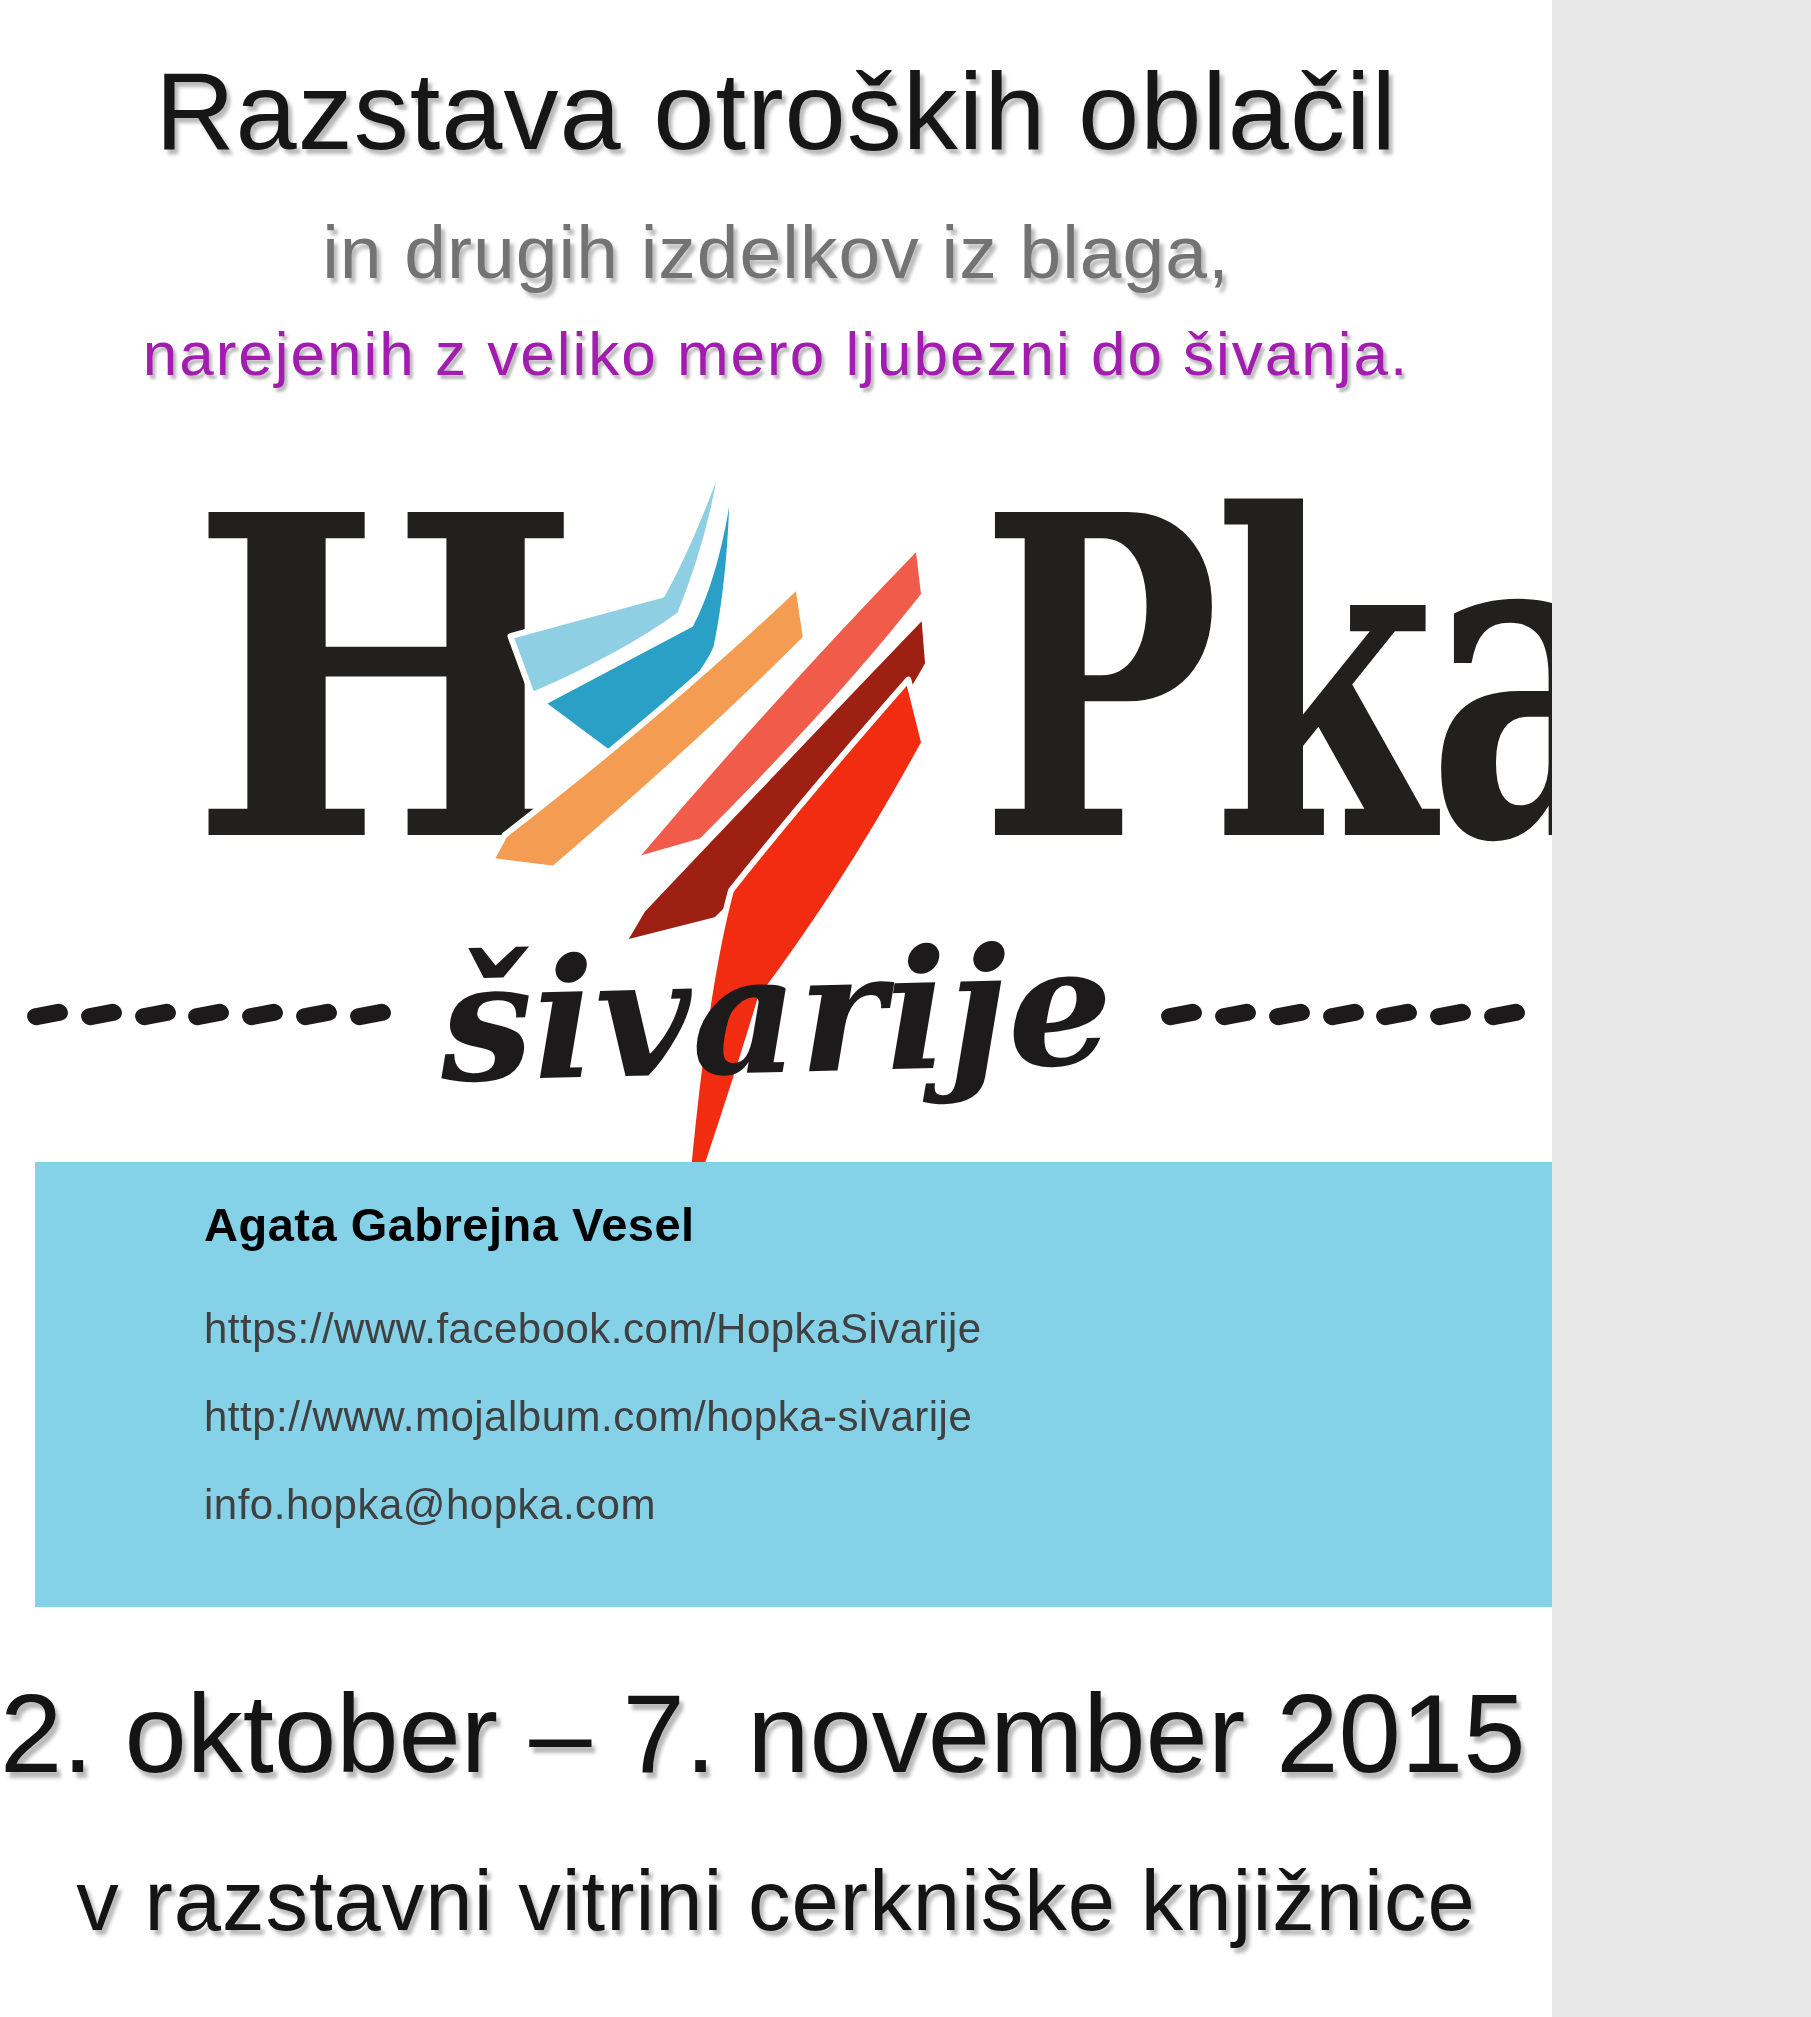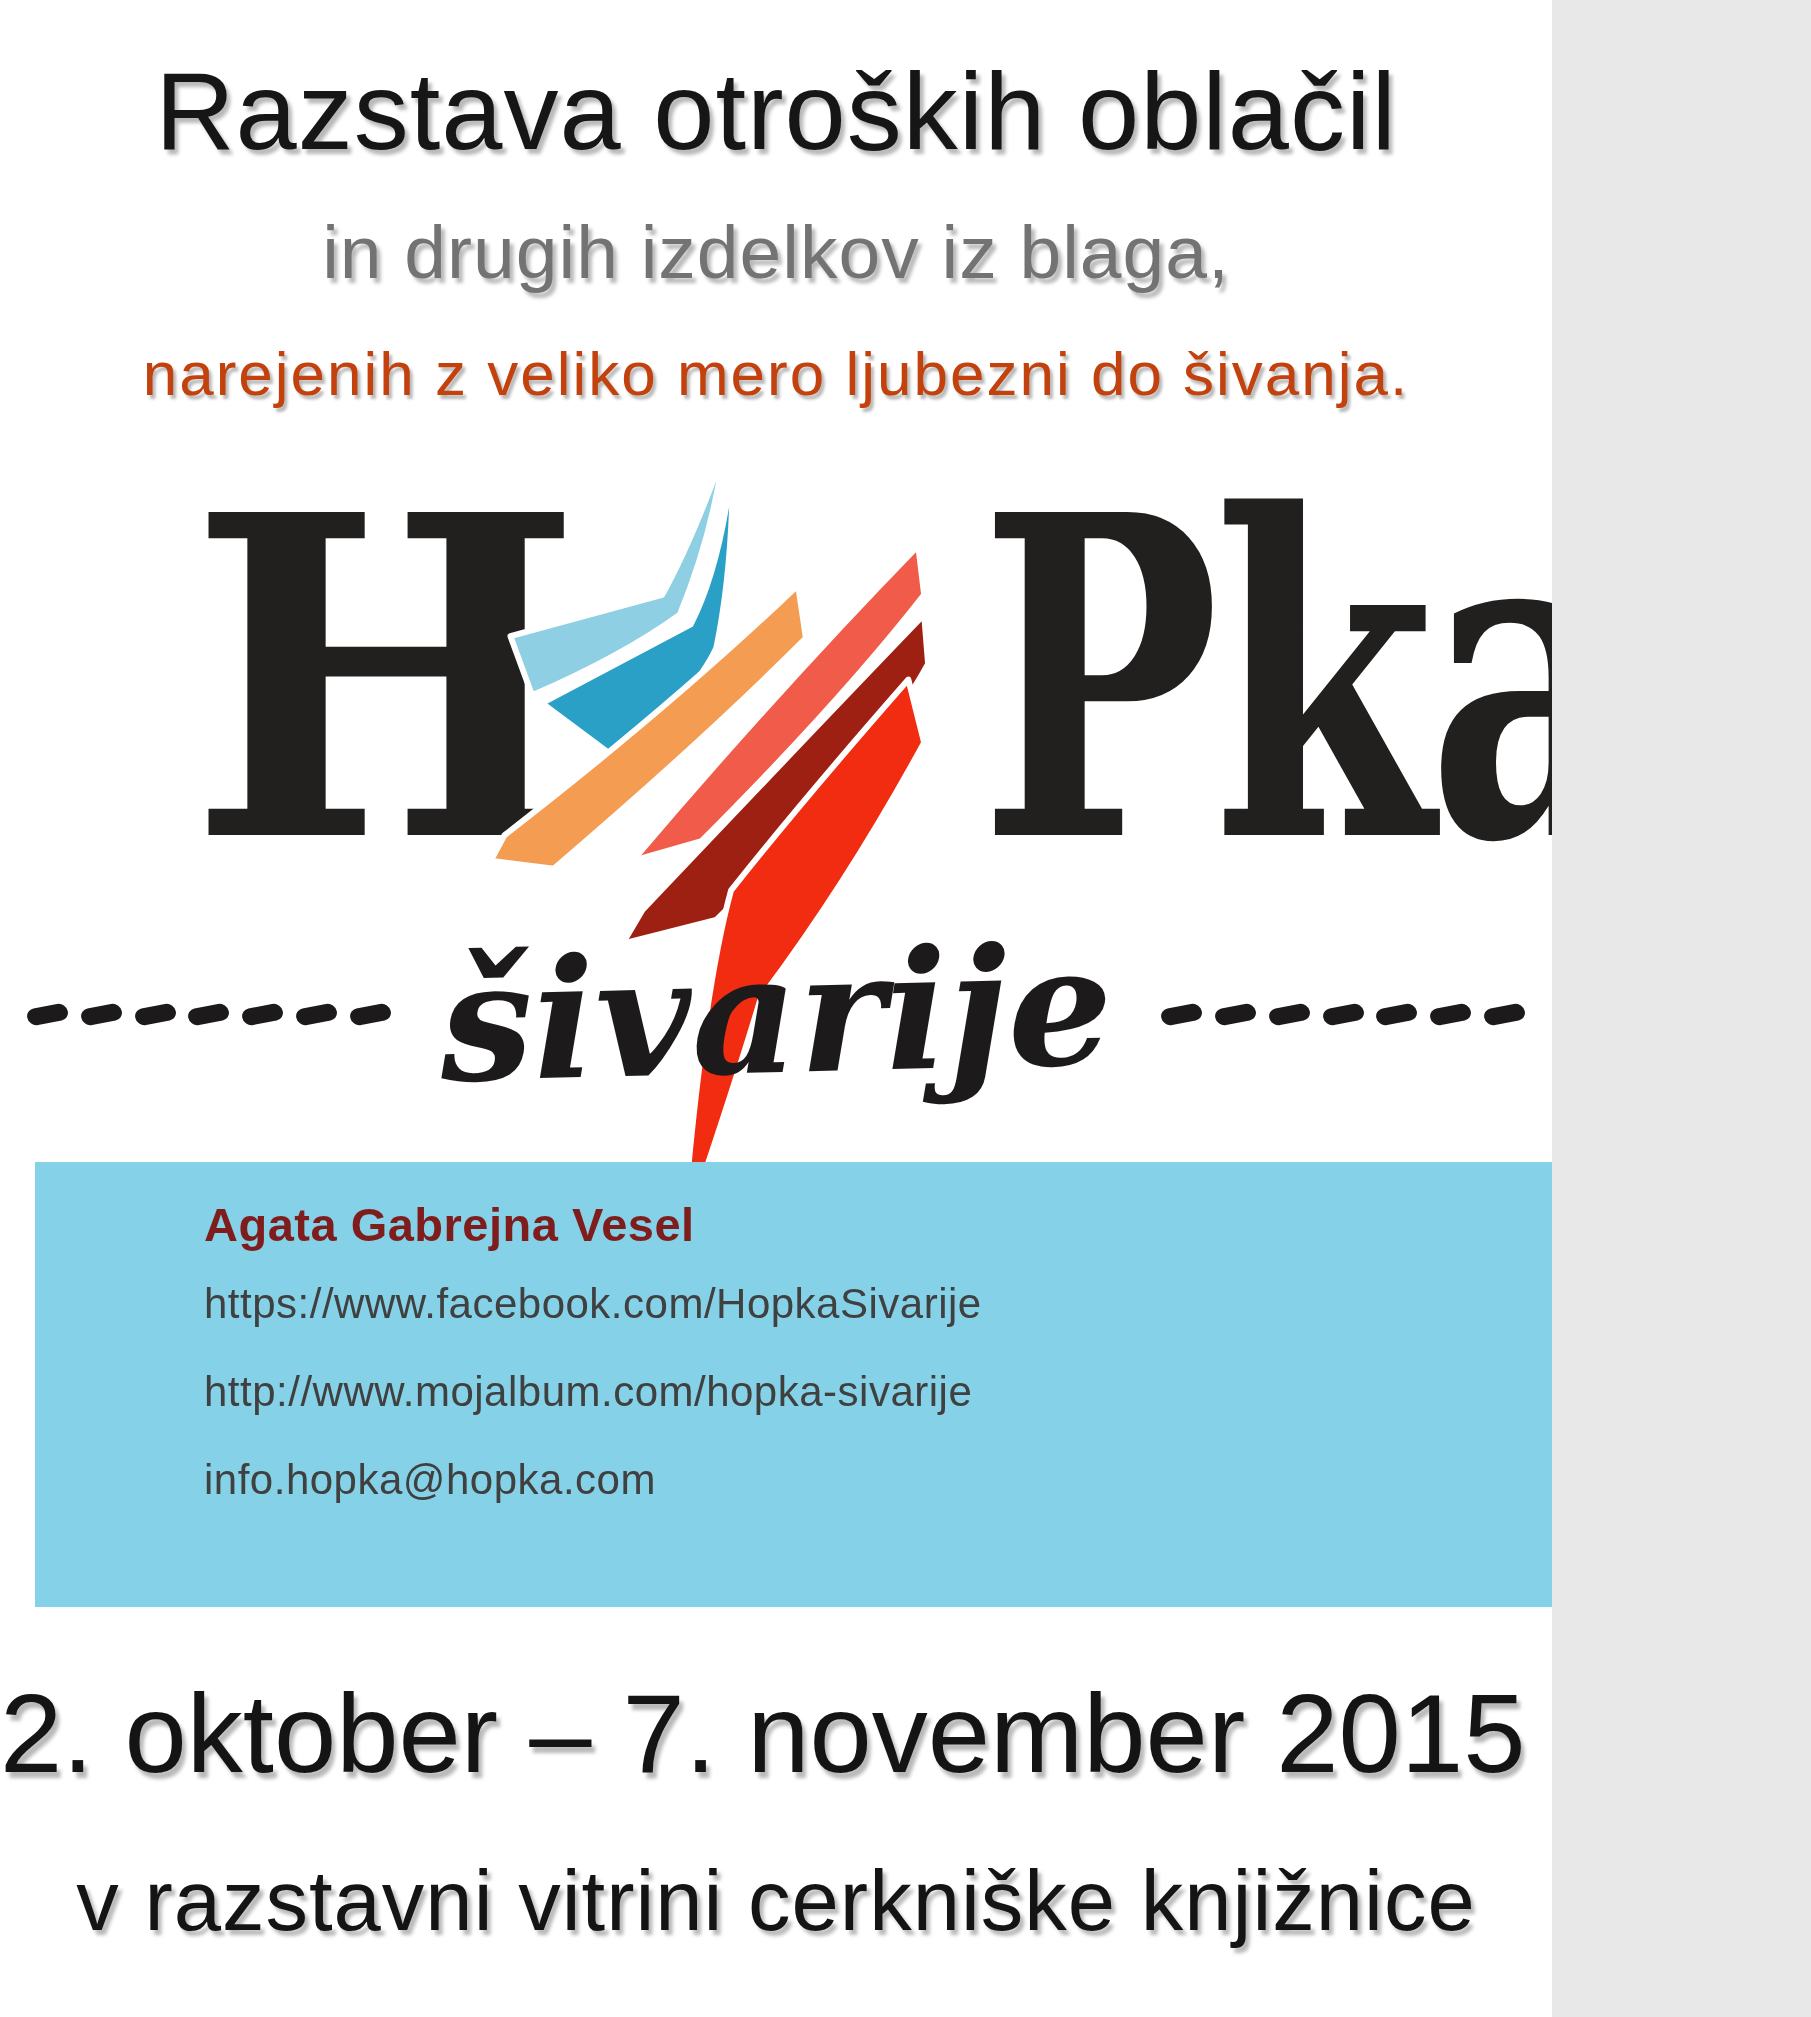--- a/index.html
+++ b/index.html
@@ -22,24 +22,24 @@
   }
   .subtitle1{
     position:absolute;top:209px;left:0;width:100%;
     text-align:center;
     font-size:75px;font-weight:400;letter-spacing:1px;
     color:#737373;
     text-shadow:3.9px 4.9px 3.9px rgba(0,0,0,0.28);
     white-space:nowrap;
   }
   .subtitle2{
-    position:absolute;top:338px;left:0;width:100%;
+    position:absolute;top:318px;left:0;width:100%;
     text-align:center;
     font-size:62px;font-weight:400;letter-spacing:2px;
-    color:#c2410c;
+    color:#a21caf;
     text-shadow:3px 3.9px 3px rgba(0,0,0,0.28);
     white-space:nowrap;
   }
   
   .logo-zone{position:absolute;top:0;left:0;width:100%;height:100%;pointer-events:none;}
   .logo-letter{
     position:absolute;
     font-family:"DejaVu Serif",serif;
     font-weight:bold;
     font-size:443px;line-height:1;
@@ -70,22 +70,22 @@
   }
   
   .contact-box{
     position:absolute;left:35px;top:1162px;
     width:1704px;height:445px;
     background:#85D2E8;
     box-sizing:border-box;
     padding:35px 0 0 169px;
   }
   .contact-name{
-    font-size:47px;font-weight:bold;color:#7f1d1d;
-    margin:0 0 28px 0;letter-spacing:0.5px;
+    font-size:47px;font-weight:bold;color:#000000;
+    margin:0 0 53px 0;letter-spacing:0.5px;
   }
   .contact-line{
     font-size:42px;font-weight:400;color:#404040;
     margin:0 0 40px 0;letter-spacing:0.5px;
   }
   
   .date-range{
     position:absolute;top:1669px;left:0;width:100%;
     text-align:left;
     font-size:112px;font-weight:400;

